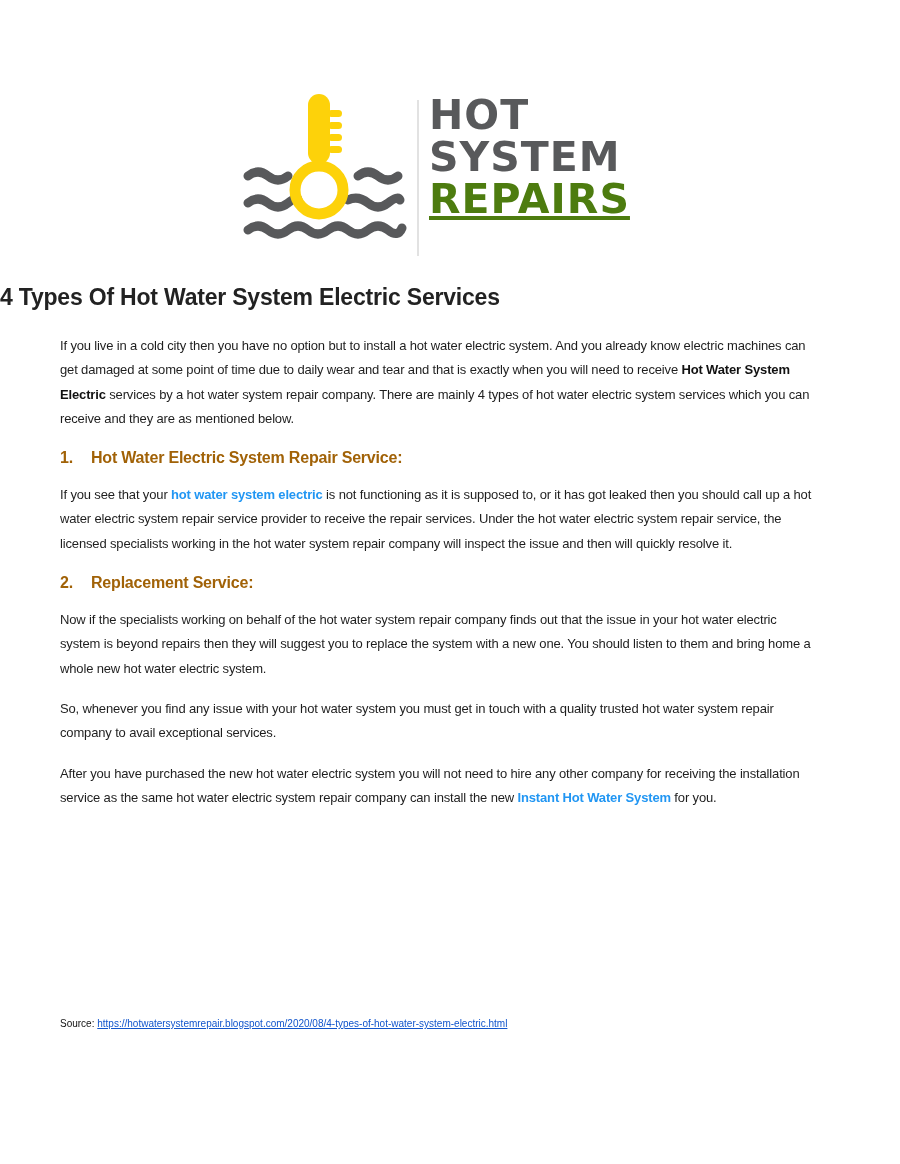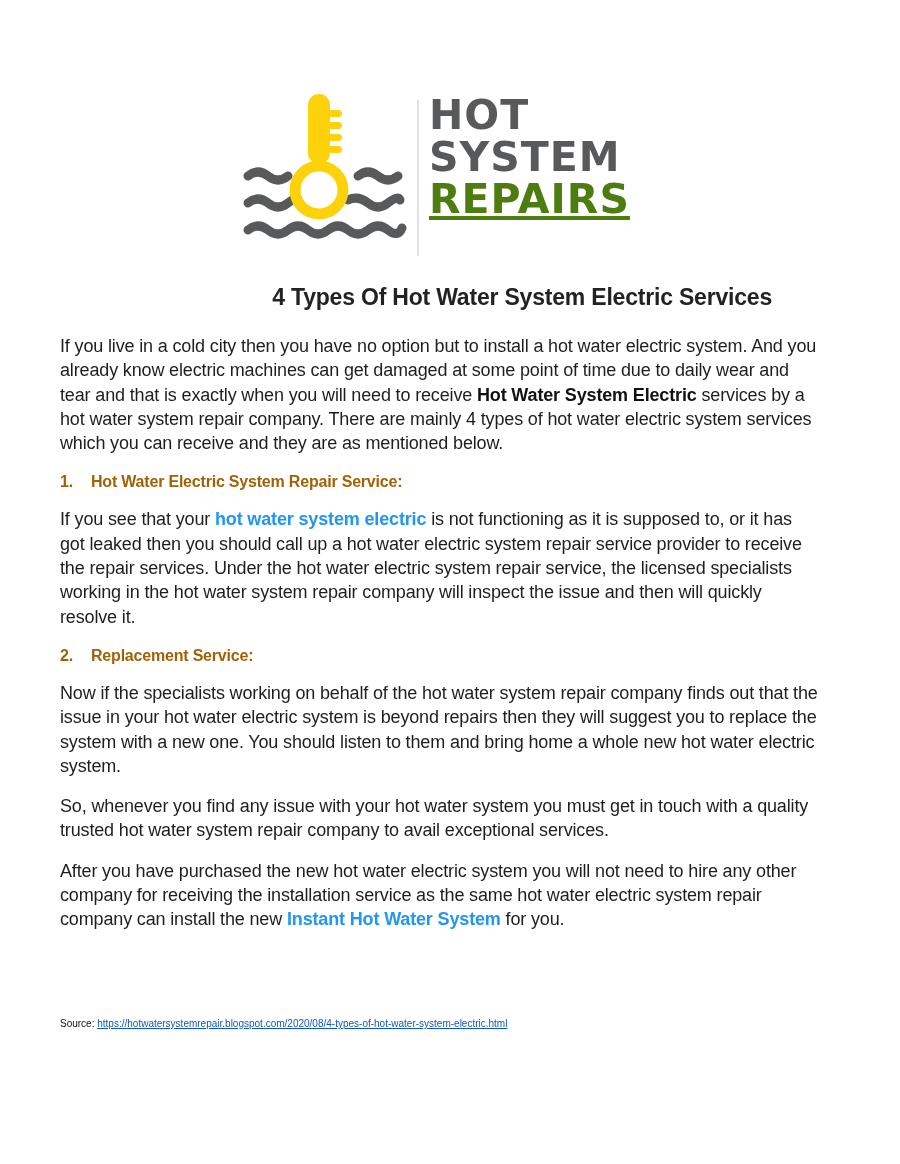--- a/index.html
+++ b/index.html
@@ -8,25 +8,25 @@
 
   .logo { position: absolute; left: 240px; top: 88px; width: 380px; height: 175px; }
   .logo-icon { position: absolute; left: 0; top: 0; width: 170px; height: 170px; }
   .logo-divider { position: absolute; left: 177px; top: 12px; width: 2px; height: 156px; background: #e2e2e2; }
   .logo-text { position: absolute; left: 189px; top: 6px; font-family: "DejaVu Sans", sans-serif;
                font-weight: bold; font-size: 41px; line-height: 42px; letter-spacing: 1px; }
   .logo-text .gray { color: #58595b; }
   .logo-text .yellow { color: #4d7c0f; text-decoration: underline; }
   .logo-text div { white-space: nowrap; transform: scaleX(1.0); transform-origin: left; }
 
-  .title { position: absolute; left: 0; width: 772px; top: 284px; text-align: right;
+  .title { position: absolute; left: 0; width: 772px; top: 284px; text-align: left;
            font-size: 23px; font-weight: bold; color: #222; letter-spacing: -0.2px; }
 
   .content { position: absolute; left: 60px; top: 334px; width: 760px; }
-  .para { font-size: 18px; line-height: 24.3px; margin: 0 0 16px 0; color: #1e1e1e; letter-spacing: -0.15px; }
+  .para { font-size: 13px; line-height: 24.3px; margin: 0 0 16px 0; color: #1e1e1e; letter-spacing: -0.15px; }
   .para b { font-weight: bold; color: #111; }
   .para a, .link-inline { color: #2196f3; font-weight: bold; text-decoration: none; }
   .heading { font-size: 16px; font-weight: bold; margin: 0 0 14px 0; line-height: 22px; color: #a16207; letter-spacing: -0.2px; }
   .heading .num { display: inline-block; width: 31px; }
 
   .source { position: absolute; left: 60px; top: 1018px; font-size: 10px; color: #111;
             font-family: "Liberation Sans", sans-serif; }
   .source a { color: #1155cc; text-decoration: underline; }
 </style>
 </head>

